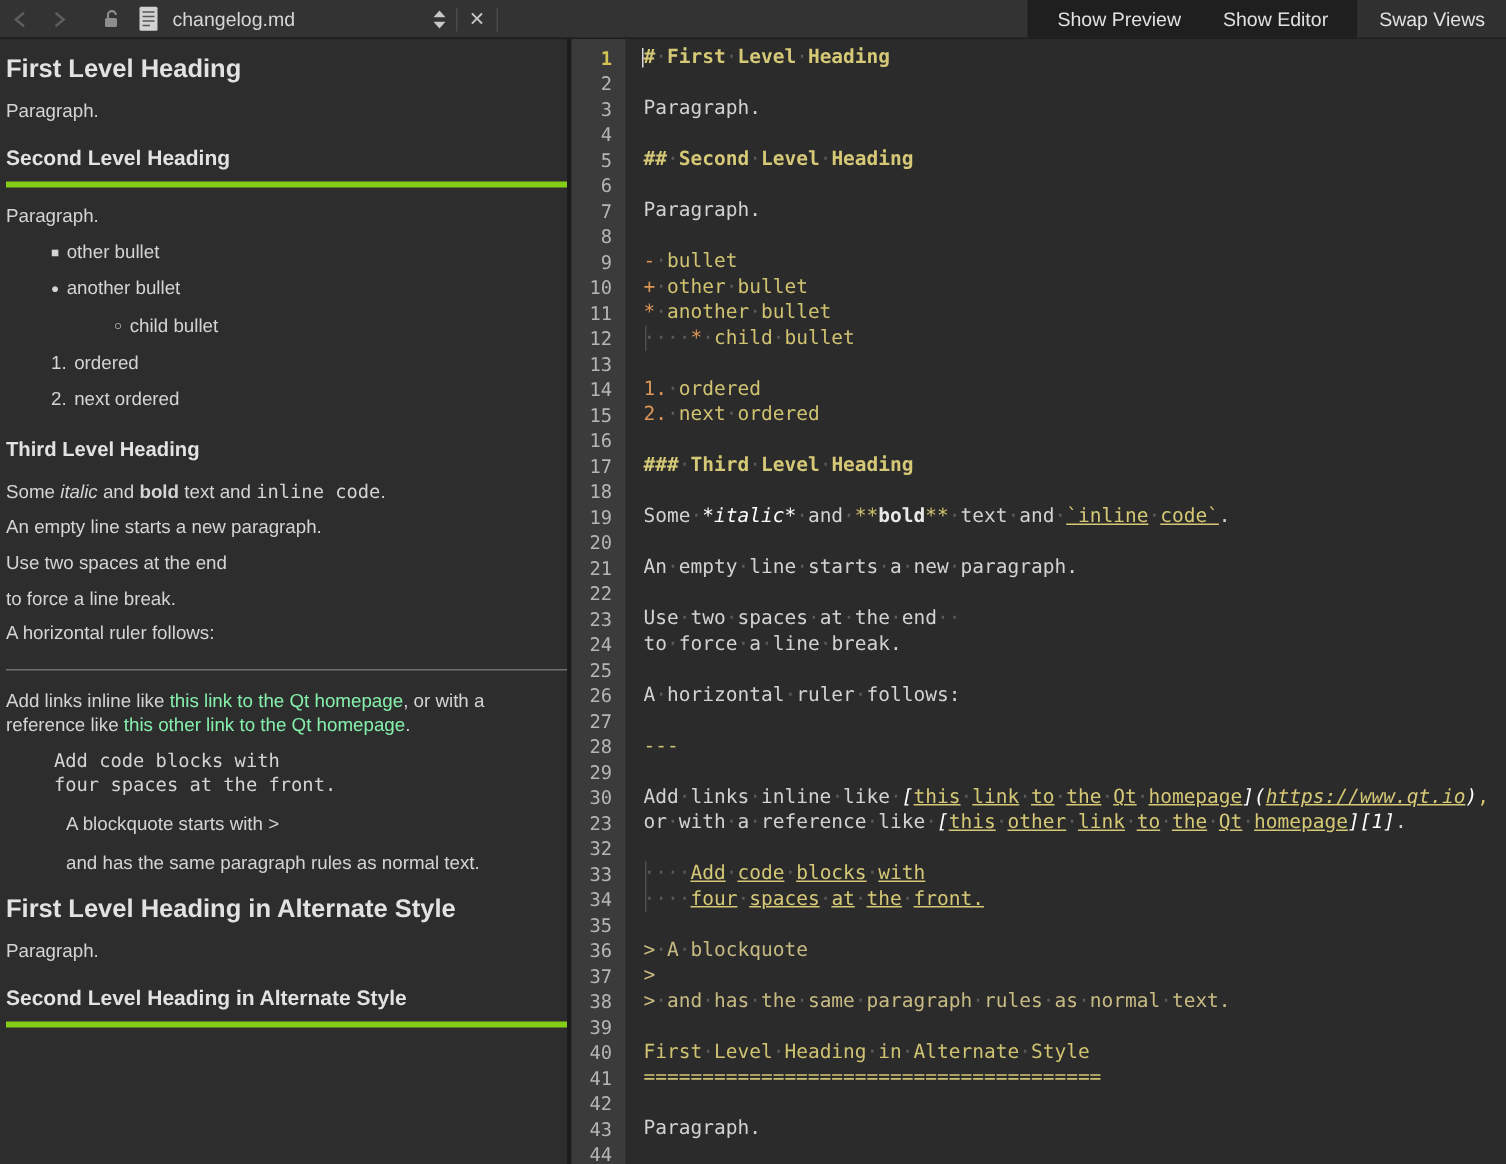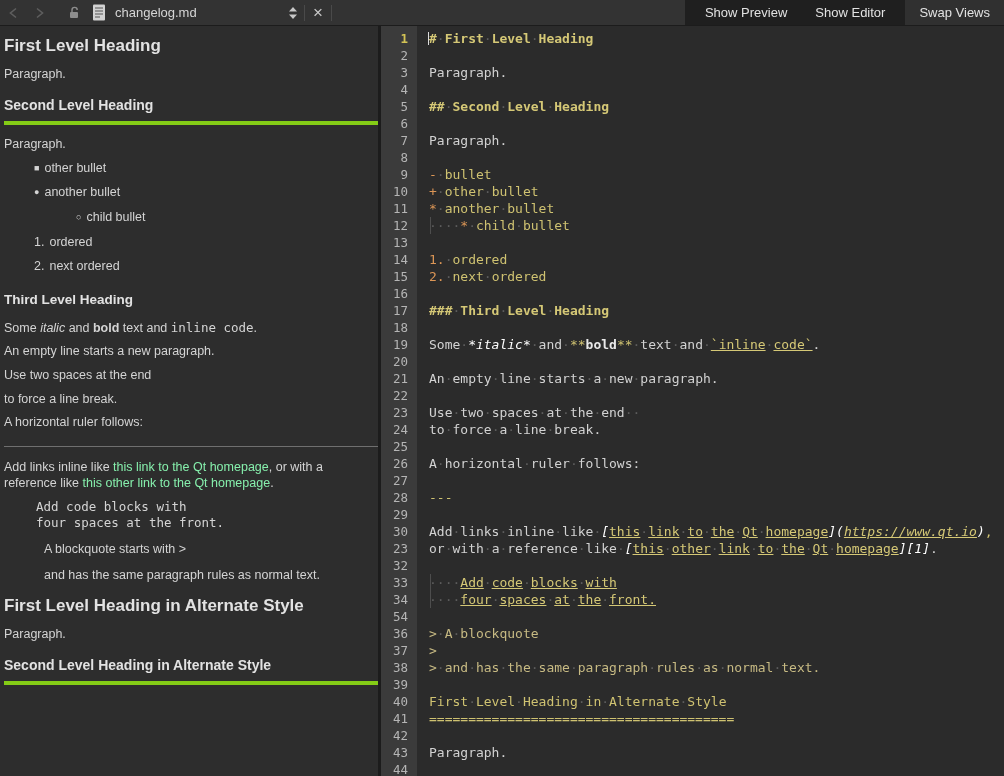--- a/index.html
+++ b/index.html
@@ -180,21 +180,21 @@
           <div class="ln">25</div>
           <div class="ln">26</div>
           <div class="ln">27</div>
           <div class="ln">28</div>
           <div class="ln">29</div>
           <div class="ln">30</div>
           <div class="ln">23</div>
           <div class="ln">32</div>
           <div class="ln">33</div>
           <div class="ln">34</div>
-          <div class="ln">54</div>
+          <div class="ln">35</div>
           <div class="ln">36</div>
           <div class="ln">37</div>
           <div class="ln">38</div>
           <div class="ln">39</div>
           <div class="ln">40</div>
           <div class="ln">41</div>
           <div class="ln">42</div>
           <div class="ln">43</div>
           <div class="ln">44</div>
         </div>

